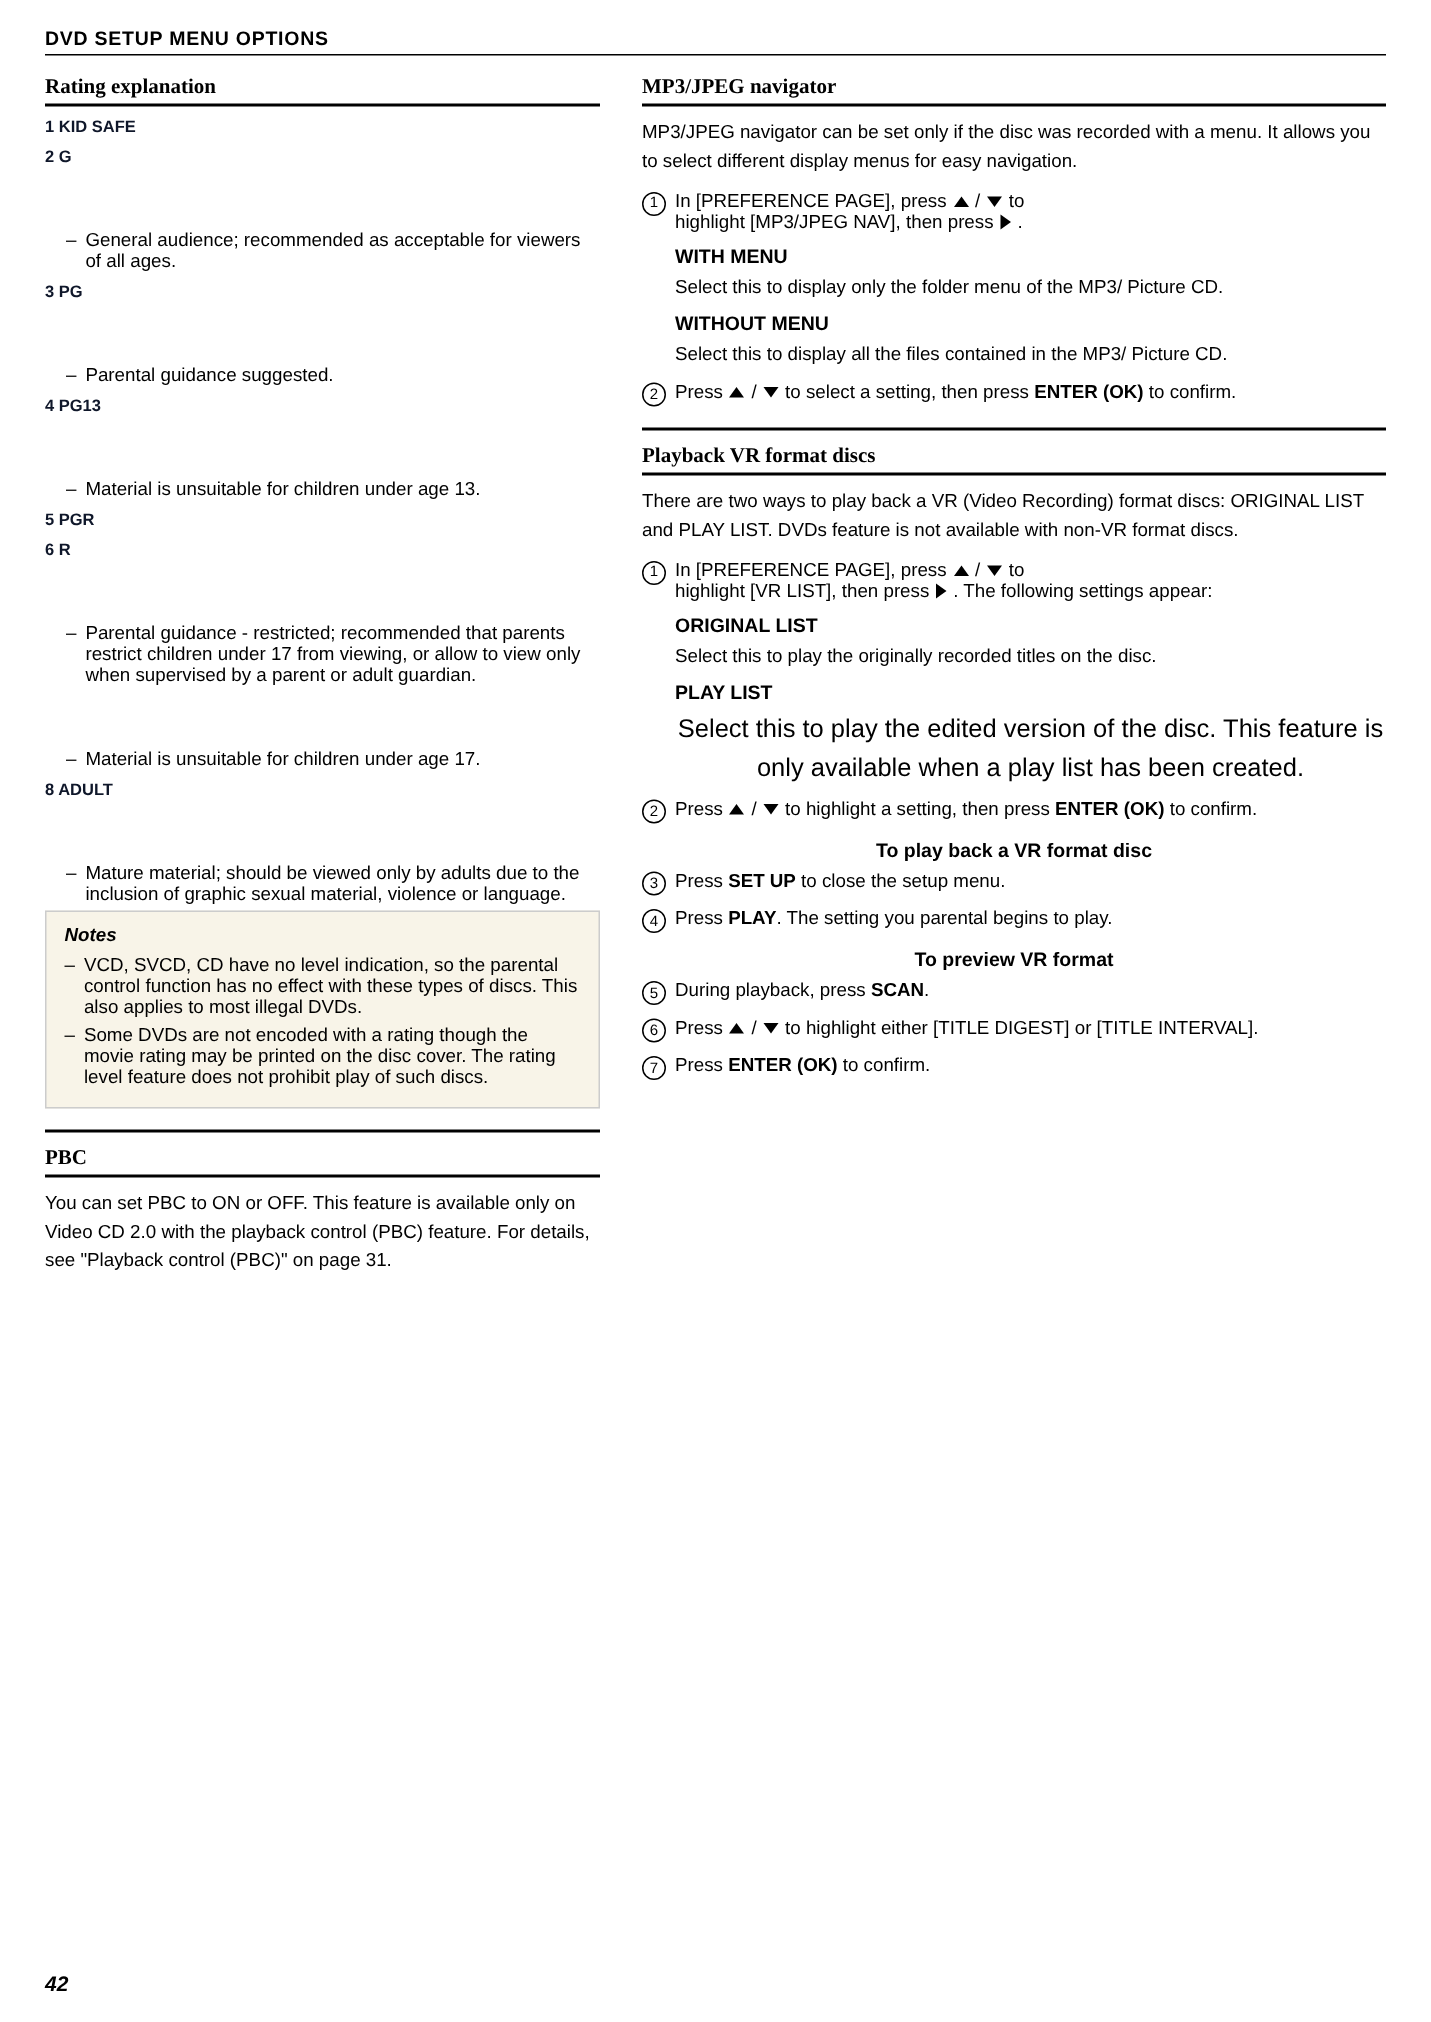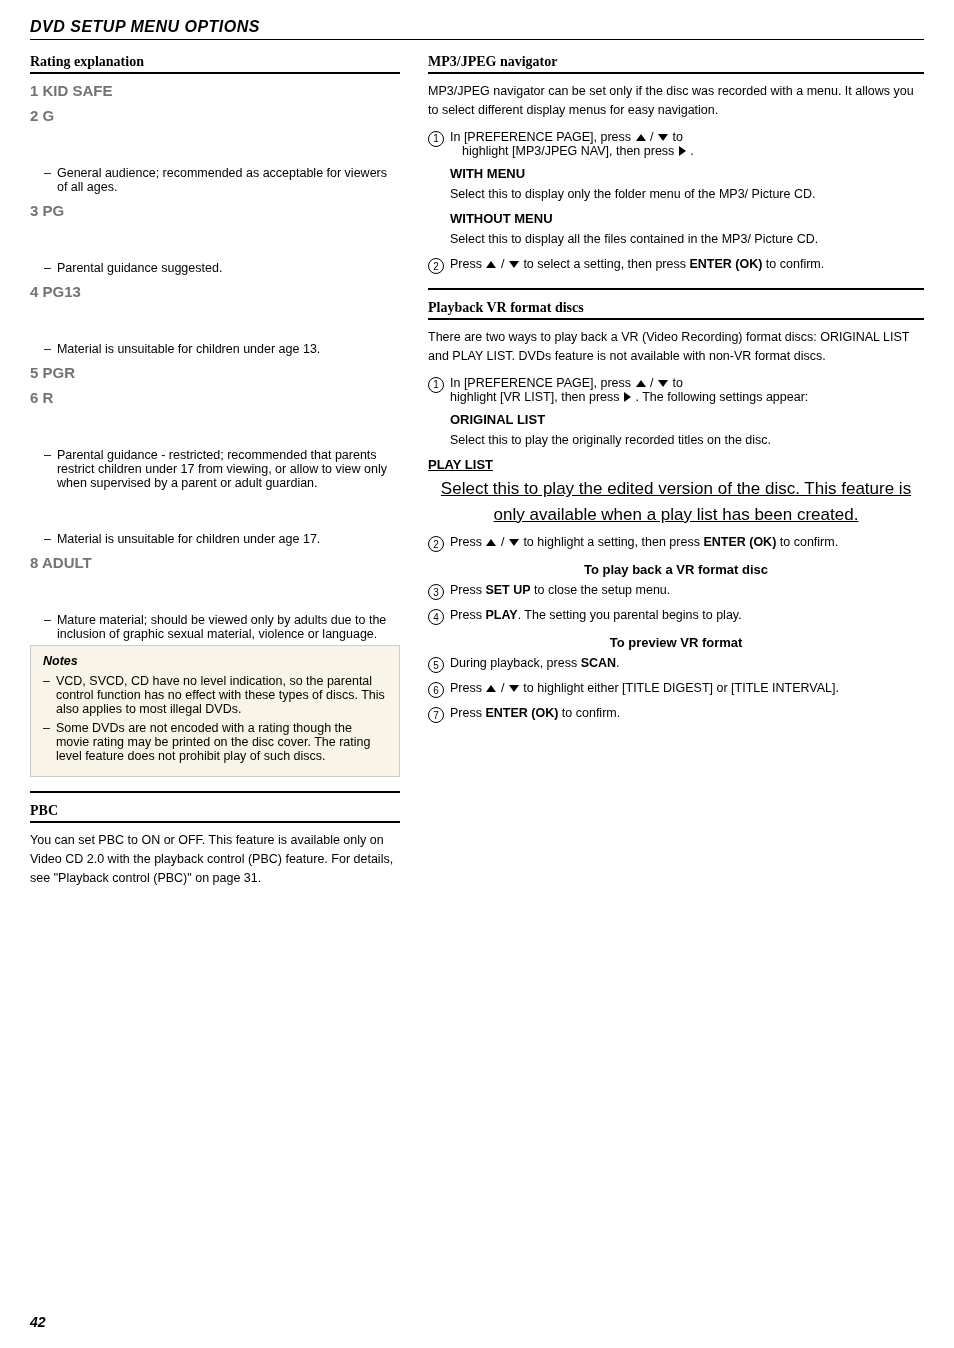--- a/index.html
+++ b/index.html
@@ -16,23 +16,22 @@
       min-height: 1348px;
       padding: 18px 30px 30px 30px;
       position: relative;
     }
     .top-bar {
       border-bottom: 1px solid #000;
       margin-bottom: 14px;
       padding-bottom: 3px;
     }
     .top-bar-text {
-      font-style: italic;
-      font-weight: bold;
-      font-size: 16px;
+      font-weight: bold;
+      font-size: 13px;
       letter-spacing: 0.5px;
     }
     .two-col {
       display: flex;
       gap: 28px;
     }
     .left-col {
       width: 370px;
       flex-shrink: 0;
     }
@@ -42,22 +41,22 @@
     .section-title {
       font-weight: bold;
       font-size: 14px;
       border-bottom: 2px solid #000;
       margin-bottom: 8px;
       padding-bottom: 2px;
       font-family: Liberation Serif, serif;
     }
     .rating-number {
       font-weight: bold;
-      font-size: 15px;
-      color: #737373;
+      font-size: 11px;
+      color: #0f172a;
       margin-top: 8px;
       margin-bottom: 2px;
     }
     .rating-desc {
       margin-left: 14px;
       font-size: 12.5px;
       margin-bottom: 4px;
       display: flex;
       align-items: flex-start;
       gap: 6px;
@@ -228,21 +227,21 @@
         <div class="step-circle">
             <span>1</span>
           </div>
         <div class="step-content">
           <span>In [PREFERENCE PAGE], press</span>
           <span class="arrow-up"></span>
           <span>/</span>
           <span class="arrow-down"></span>
           <span>to</span>
           <br>
-          <span style="margin-left:12px;">
+          <span style="margin-left:0;">
             <span>highlight [MP3/JPEG NAV], then press</span>
             <span class="arrow-right"></span>
             <span>.</span>
           </span>
         </div>
       </div>
 
       <div style="margin-left:22px;margin-bottom:6px;">
         <div class="subsection-title">WITH MENU</div>
         <p style="font-size:12.5px;line-height:1.5;">Select this to display only the folder menu of the MP3/ Picture CD.</p>
@@ -289,21 +288,21 @@
             <span>. The following settings appear:</span>
           </span>
         </div>
       </div>
 
       <div style="margin-left:22px;margin-bottom:6px;">
         <div class="subsection-title">ORIGINAL LIST</div>
         <p style="font-size:12.5px;line-height:1.5;">Select this to play the originally recorded titles on the disc.</p>
       </div>
 
-      <div style="margin-bottom:8px;text-decoration:underline;">
+      <div style="margin-left:22px;margin-bottom:8px;">
         <div class="subsection-title">PLAY LIST</div>
         <p style="font-size:17px;line-height:1.5;text-align:center;">Select this to play the edited version of the disc. This feature is only available when a play list has been created.</p>
       </div>
 
       <div class="step-item">
         <div class="step-circle">
             <span>2</span>
           </div>
         <div class="step-content">
           <span>Press</span>

